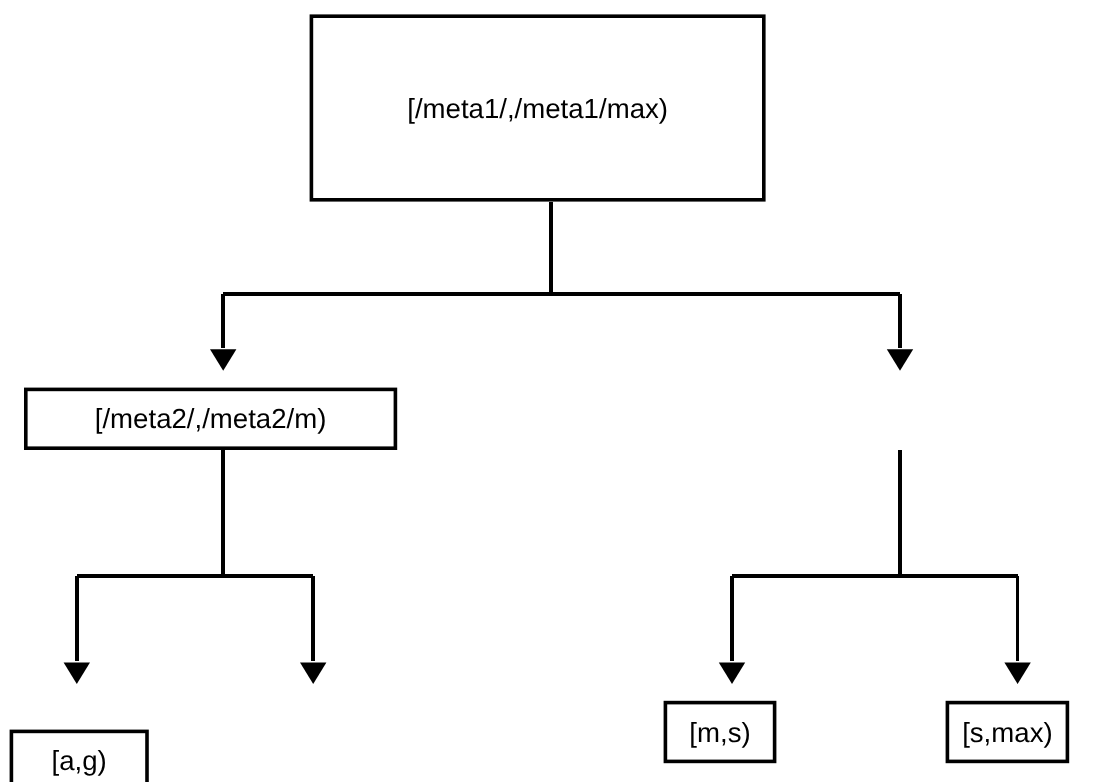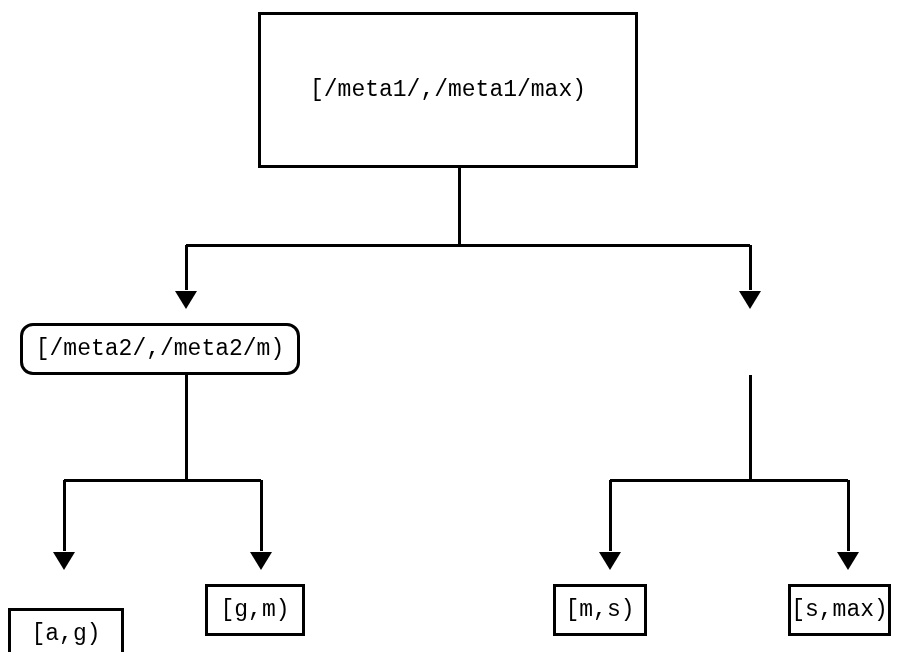--- a/index.html
+++ b/index.html
@@ -29,39 +29,38 @@
     position: absolute;
     box-sizing: border-box;
     border: 3px solid #000000;
     background: #ffffff;
     display: flex;
     align-items: center;
     justify-content: center;
     z-index: 2;
   }
   .node-label {
-    font-family: Liberation Mono, monospace;
+    font-family: Liberation Sans, sans-serif;
     color: #000000;
     white-space: pre;
     letter-spacing: 0px;
   }
   .node-root {
     left: 258px;
     top: 12px;
     width: 380px;
     height: 156px;
   }
   .node-root .node-label { font-size: 23px; }
 
   .node-mid-left {
     left: 20px;
     top: 323px;
-    width: 280px;
+    width: 311px;
     height: 52px;
-    border-radius: 13px;
   }
   .node-mid-right {
     left: 580px;
     top: 323px;
     width: 325px;
     height: 52px;
   }
   .node-mid-left .node-label,
   .node-mid-right .node-label { font-size: 23px; }
 
@@ -116,23 +115,20 @@
 
   <div class="node-box node-mid-left">
     <span class="node-label">[/meta2/,/meta2/m)</span>
   </div>
 
 
   <div class="node-box node-leaf node-leaf-1">
     <span class="node-label">[a,g)</span>
   </div>
 
-  <div class="node-box node-leaf node-leaf-2">
-    <span class="node-label">[g,m)</span>
-  </div>
 
   <div class="node-box node-leaf node-leaf-3">
     <span class="node-label">[m,s)</span>
   </div>
 
   <div class="node-box node-leaf node-leaf-4">
     <span class="node-label">[s,max)</span>
   </div>
 
 </div>

